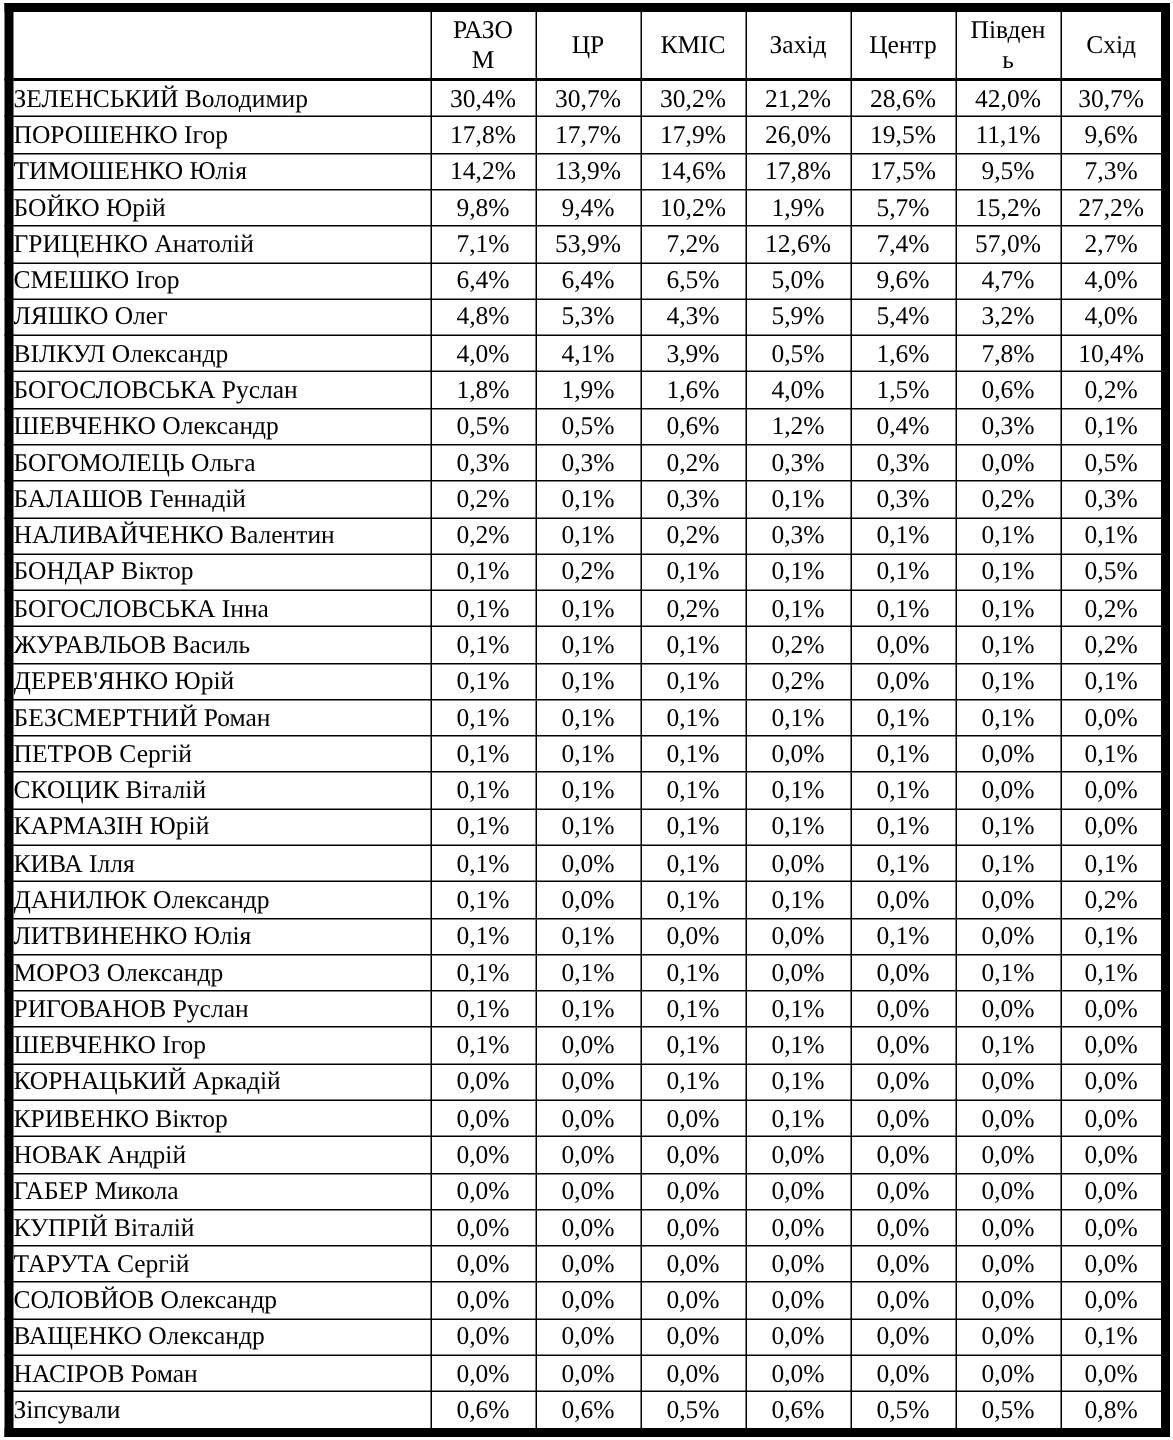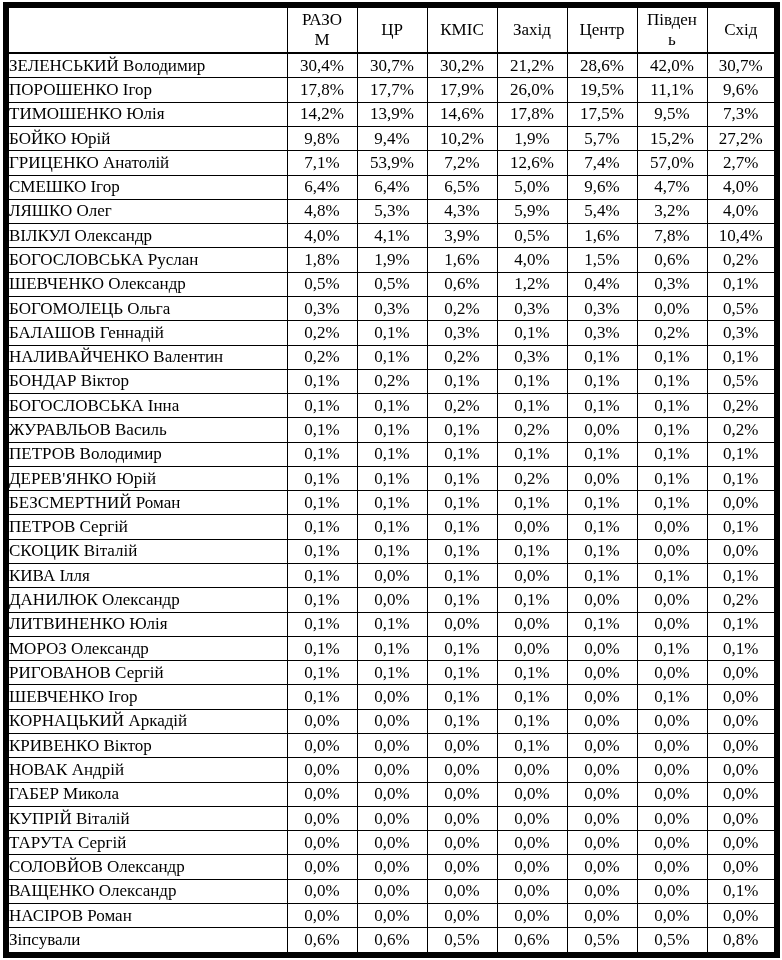--- a/index.html
+++ b/index.html
@@ -238,30 +238,20 @@
           <td class="name-cell">ЖУРАВЛЬОВ Василь</td>
           <td class="value-cell">0,1%</td>
           <td class="value-cell">0,1%</td>
           <td class="value-cell">0,1%</td>
           <td class="value-cell">0,2%</td>
           <td class="value-cell">0,0%</td>
           <td class="value-cell">0,1%</td>
           <td class="value-cell">0,2%</td>
         </tr>
         <tr>
-          <td class="name-cell">ПЕТРОВ Володимир</td>
-          <td class="value-cell">0,1%</td>
-          <td class="value-cell">0,1%</td>
-          <td class="value-cell">0,1%</td>
-          <td class="value-cell">0,1%</td>
-          <td class="value-cell">0,1%</td>
-          <td class="value-cell">0,1%</td>
-          <td class="value-cell">0,1%</td>
-        </tr>
-        <tr>
           <td class="name-cell">ДЕРЕВ'ЯНКО Юрій</td>
           <td class="value-cell">0,1%</td>
           <td class="value-cell">0,1%</td>
           <td class="value-cell">0,1%</td>
           <td class="value-cell">0,2%</td>
           <td class="value-cell">0,0%</td>
           <td class="value-cell">0,1%</td>
           <td class="value-cell">0,1%</td>
         </tr>
         <tr>
@@ -288,20 +278,30 @@
           <td class="name-cell">СКОЦИК Віталій</td>
           <td class="value-cell">0,1%</td>
           <td class="value-cell">0,1%</td>
           <td class="value-cell">0,1%</td>
           <td class="value-cell">0,1%</td>
           <td class="value-cell">0,1%</td>
           <td class="value-cell">0,0%</td>
           <td class="value-cell">0,0%</td>
         </tr>
         <tr>
+          <td class="name-cell">КАРМАЗІН Юрій</td>
+          <td class="value-cell">0,1%</td>
+          <td class="value-cell">0,1%</td>
+          <td class="value-cell">0,1%</td>
+          <td class="value-cell">0,1%</td>
+          <td class="value-cell">0,1%</td>
+          <td class="value-cell">0,1%</td>
+          <td class="value-cell">0,0%</td>
+        </tr>
+        <tr>
           <td class="name-cell">КИВА Ілля</td>
           <td class="value-cell">0,1%</td>
           <td class="value-cell">0,0%</td>
           <td class="value-cell">0,1%</td>
           <td class="value-cell">0,0%</td>
           <td class="value-cell">0,1%</td>
           <td class="value-cell">0,1%</td>
           <td class="value-cell">0,1%</td>
         </tr>
         <tr>
@@ -328,21 +328,21 @@
           <td class="name-cell">МОРОЗ Олександр</td>
           <td class="value-cell">0,1%</td>
           <td class="value-cell">0,1%</td>
           <td class="value-cell">0,1%</td>
           <td class="value-cell">0,0%</td>
           <td class="value-cell">0,0%</td>
           <td class="value-cell">0,1%</td>
           <td class="value-cell">0,1%</td>
         </tr>
         <tr>
-          <td class="name-cell">РИГОВАНОВ Сергій</td>
+          <td class="name-cell">РИГОВАНОВ Руслан</td>
           <td class="value-cell">0,1%</td>
           <td class="value-cell">0,1%</td>
           <td class="value-cell">0,1%</td>
           <td class="value-cell">0,1%</td>
           <td class="value-cell">0,0%</td>
           <td class="value-cell">0,0%</td>
           <td class="value-cell">0,0%</td>
         </tr>
         <tr>
           <td class="name-cell">ШЕВЧЕНКО Ігор</td>

